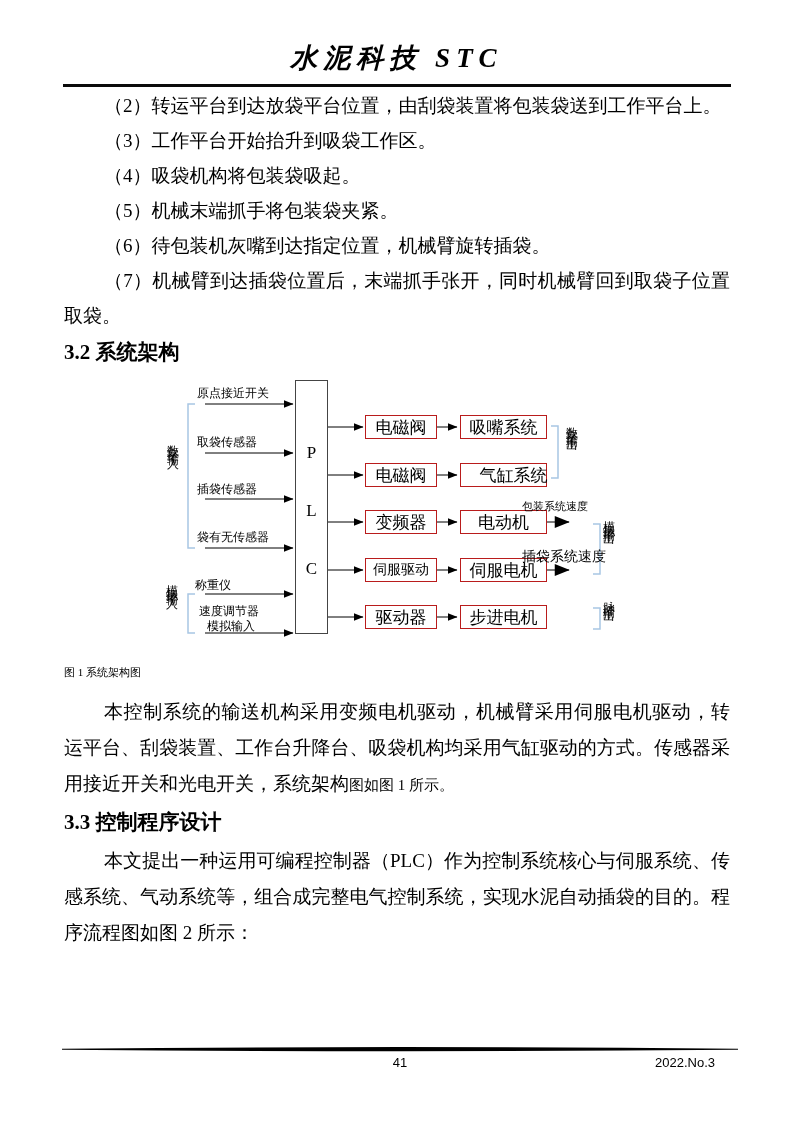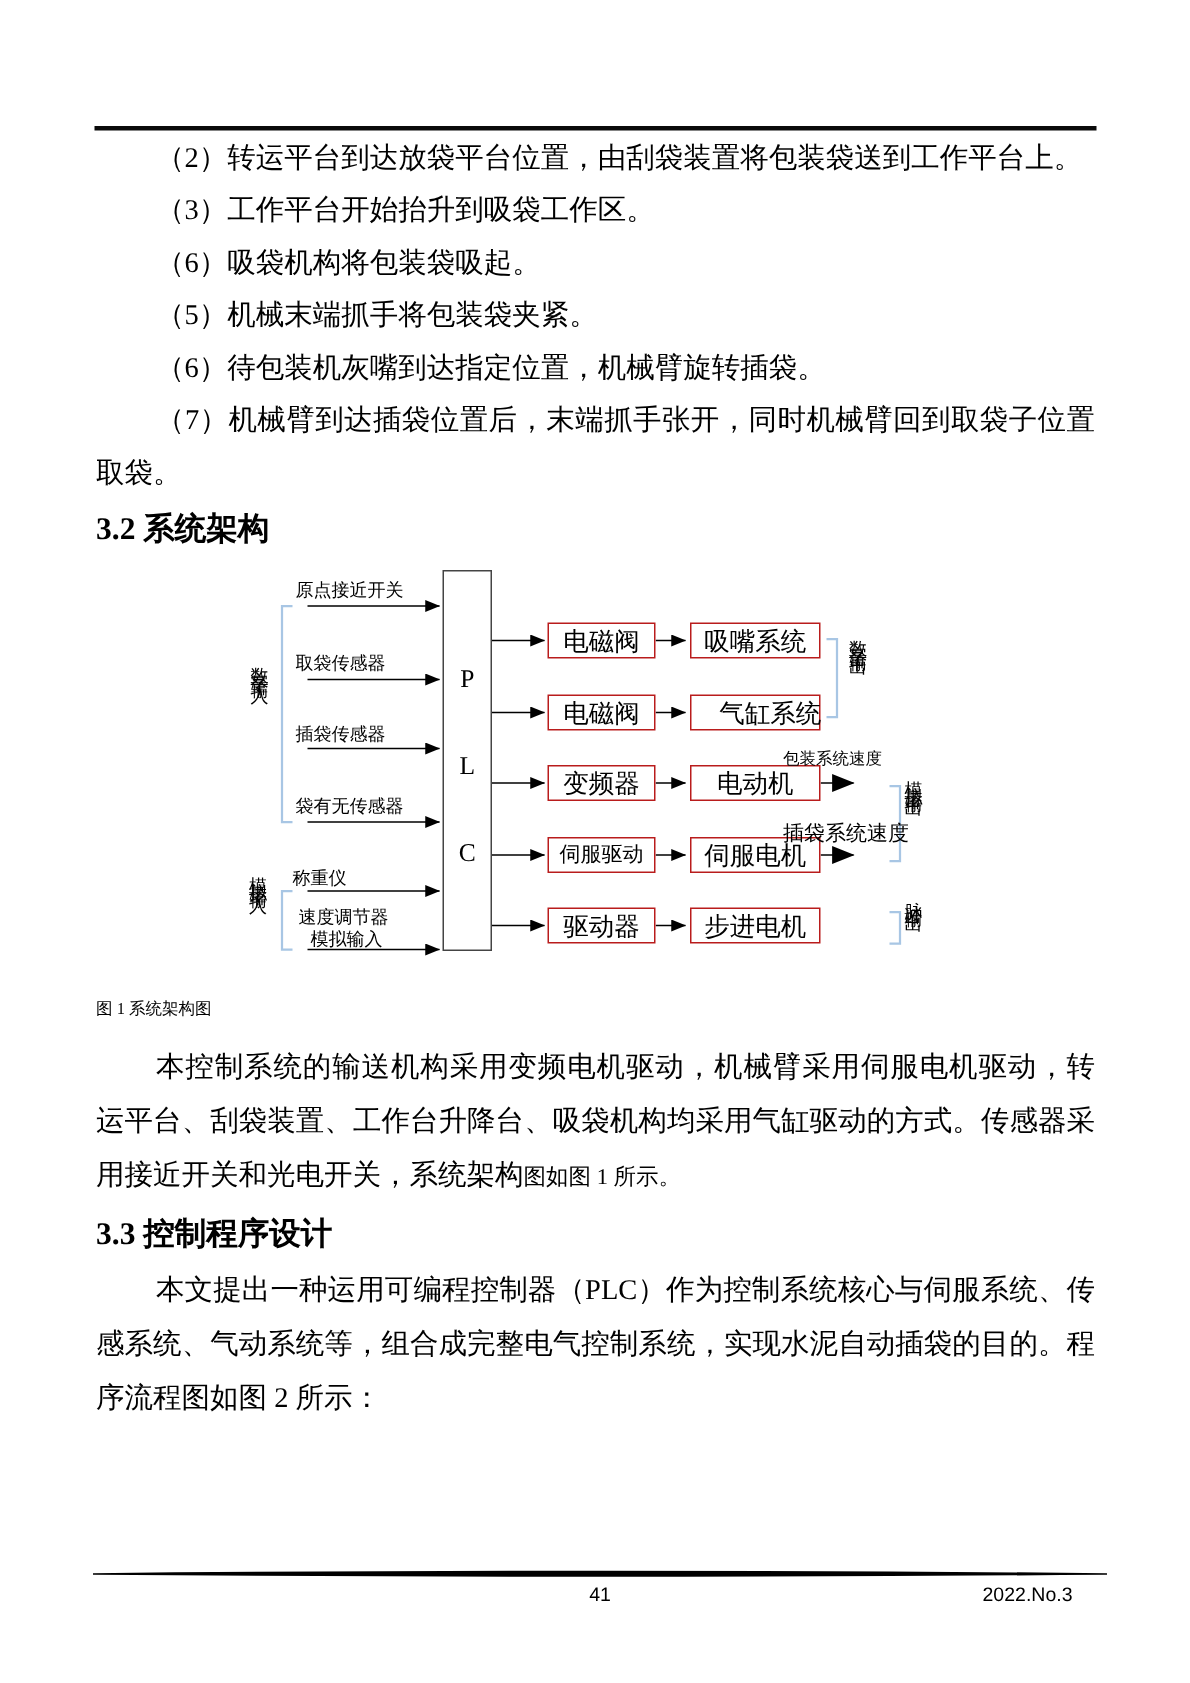--- a/index.html
+++ b/index.html
@@ -45,27 +45,28 @@
   .page-num { position:absolute; top:9px; left:0; width:100%; text-align:center; }
   .issue { position:absolute; top:9px; right:23px; }
   .ln { stroke:#000; stroke-width:1; }
   .bracket { fill:none; stroke:#a8c6e4; stroke-width:1.5; }
 </style>
 </head>
 <body>
 
 <div class="page">
 
+  <div class="journal-title">水泥科技 STC</div>
   <div class="header-rule"></div>
 
   <div class="content">
 
     <p class="step">（2）转运平台到达放袋平台位置，由刮袋装置将包装袋送到工作平台上。</p>
     <p class="step">（3）工作平台开始抬升到吸袋工作区。</p>
-    <p class="step">（6）吸袋机构将包装袋吸起。</p>
+    <p class="step">（4）吸袋机构将包装袋吸起。</p>
     <p class="step">（5）机械末端抓手将包装袋夹紧。</p>
     <p class="step">（6）待包装机灰嘴到达指定位置，机械臂旋转插袋。</p>
     <p class="step">（7）机械臂到达插袋位置后，末端抓手张开，同时机械臂回到取袋子位置取袋。</p>
 
     <h2 class="sec">3.2 系统架构</h2>
 
     <div class="diagram">
       <svg class="wires" viewBox="0 0 510 288">
         <defs>
           <marker id="arr" viewBox="0 0 10 8" markerWidth="10" markerHeight="8" refX="9.5" refY="4" orient="auto" markerUnits="userSpaceOnUse">

